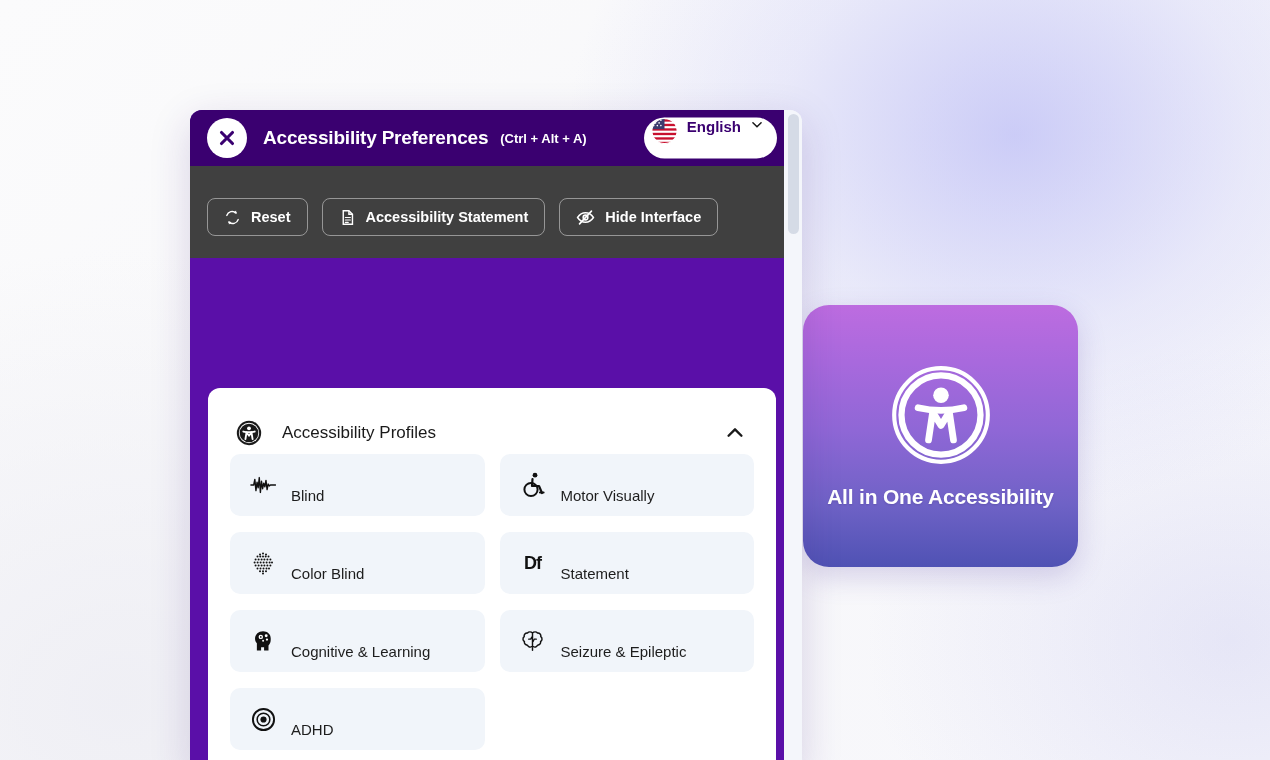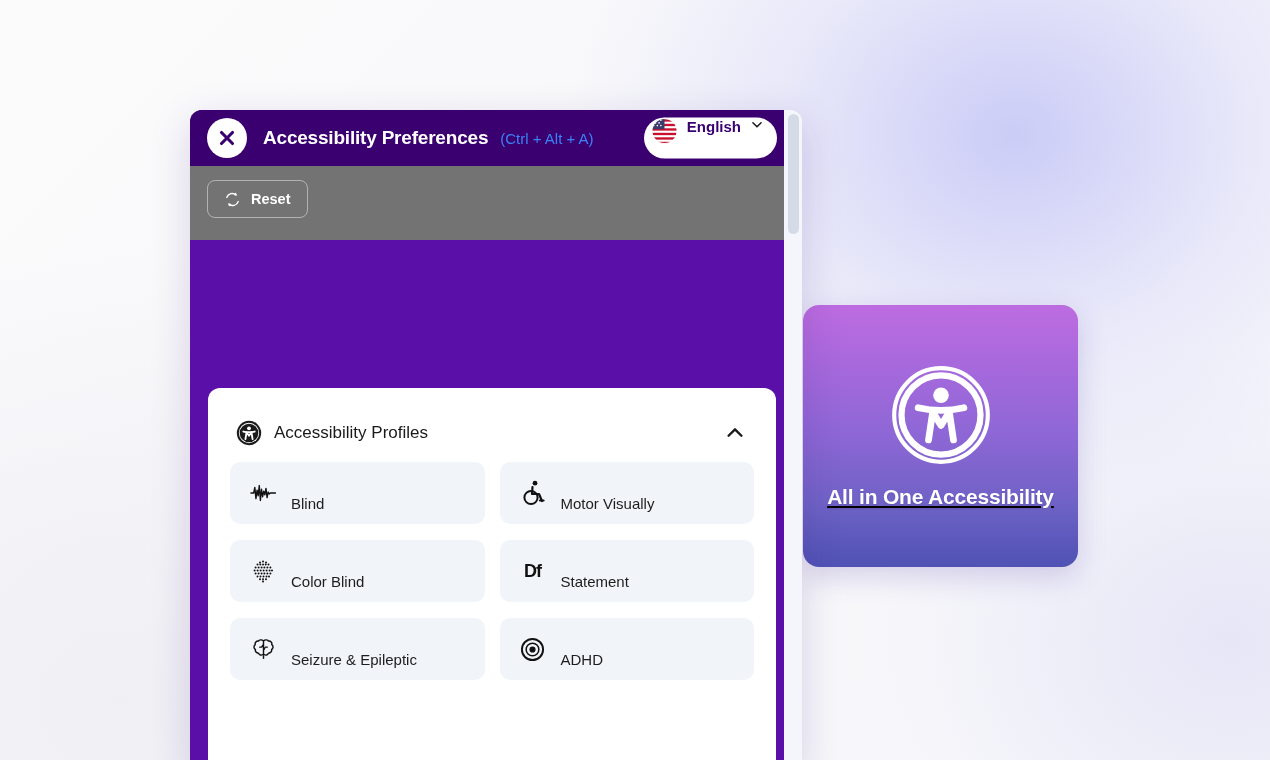--- a/index.html
+++ b/index.html
@@ -15,27 +15,26 @@
       radial-gradient(700px 600px at 120px 700px, rgba(238,238,244,0.9) 0%, rgba(255,255,255,0) 75%),
       linear-gradient(135deg, #fbfbfc 0%, #f8f8fa 45%, #f7f7fb 100%);
     position: relative;
   }
 
   
   .promo {
     position: absolute;
     left: 803px; top: 305px;
     width: 275px; height: 262px;
-    border-radius: 16px;
+    border-radius: 26px;
     background: linear-gradient(180deg, #bd6ce0 0%, #a869dd 22%, #8f67d6 48%, #6f62c6 76%, #4f52b4 100%);
     box-shadow: 0 10px 28px rgba(90,70,170,0.22);
     display: flex; flex-direction: column;
     align-items: center; justify-content: center;
     gap: 18px;
-    text-decoration: underline;
   }
   .promo-logo { width: 104px; height: 104px; }
   .promo-title {
     color: #ffffff;
     font-size: 21px;
     font-weight: bold;
     letter-spacing: -0.2px;
     text-shadow: 0 1px 2px rgba(40,20,90,0.18);
   }
 
@@ -76,23 +75,23 @@
   }
   .panel-title {
     color: #ffffff;
     font-size: 19px;
     font-weight: bold;
     margin-left: 16px;
     letter-spacing: -0.2px;
     white-space: nowrap;
   }
   .panel-shortcut {
-    color: #3b82f6;
-    font-size: 15px;
-    font-weight: normal;
+    color: #ffffff;
+    font-size: 13px;
+    font-weight: bold;
     margin-left: 12px;
     white-space: nowrap;
   }
   .lang-pill {
     position: absolute;
     right: 7px; top: 50%;
     transform: translateY(-50%);
     height: 41px;
     background: #ffffff;
     border-radius: 21px;
@@ -100,22 +99,22 @@
     padding: 0 13px 0 7px;
     gap: 9px;
     cursor: pointer;
     border: none;
   }
   .flag { width: 27px; height: 27px; border-radius: 50%; flex: 0 0 auto; }
   .lang-label { color: #3a0070; font-size: 15px; font-weight: bold; }
 
   
   .toolbar {
-    background: #737373;
-    padding: 14px 0 22px 17px;
+    background: #404040;
+    padding: 32px 0 22px 17px;
     display: flex;
     gap: 14px;
   }
   .tool-btn {
     height: 38px;
     border: 1px solid rgba(255,255,255,0.45);
     border-radius: 8px;
     background: transparent;
     color: #ffffff;
     font-size: 14.5px;
@@ -137,23 +136,23 @@
     width: 568px;
     min-height: 500px;
     background: #ffffff;
     border-radius: 12px 12px 0 0;
     padding: 26px 22px 0 22px;
   }
 
   .section-head {
     display: flex;
     align-items: center;
-    gap: 12px;
+    gap: 20px;
     padding: 6px 8px 0 6px;
-    margin-bottom: 16px;
+    margin-bottom: 8px;
     cursor: pointer;
   }
   .section-title { font-size: 17px; color: #1a1a1a; flex: 1; }
   .chev { width: 22px; height: 22px; flex: 0 0 auto; }
 
   .profile-grid {
     display: grid;
     grid-template-columns: 1fr 1fr;
     gap: 16px 15px;
   }
@@ -256,20 +255,36 @@
     </div>
 
     <div class="toolbar">
       <button class="tool-btn">
         <svg width="17" height="17" viewBox="0 0 24 24">
           <path d="M4 9a8 8 0 0 1 13-3.5 M20 15a8 8 0 0 1-13 3.5" stroke="#fff" stroke-width="2.1" fill="none" stroke-linecap="round"></path>
           <path d="M17 2.2 L17.6 6.2 L13.6 5.8 Z" fill="#fff"></path>
           <path d="M7 21.8 L6.4 17.8 L10.4 18.2 Z" fill="#fff"></path>
         </svg>
         <span>Reset</span>
+      </button>
+      <button class="tool-btn">
+        <svg width="17" height="17" viewBox="0 0 24 24">
+          <path d="M6 2.5h8l5 5v14H6z" fill="none" stroke="#fff" stroke-width="2"></path>
+          <path d="M14 2.5v5h5" fill="none" stroke="#fff" stroke-width="2"></path>
+          <path d="M9 12h7 M9 15.5h7 M9 19h4" stroke="#fff" stroke-width="1.7" stroke-linecap="round"></path>
+        </svg>
+        <span>Accessibility Statement</span>
+      </button>
+      <button class="tool-btn">
+        <svg width="19" height="19" viewBox="0 0 24 24">
+          <path d="M2 12s4-6 10-6 10 6 10 6-4 6-10 6S2 12 2 12z" fill="none" stroke="#fff" stroke-width="1.9"></path>
+          <circle cx="12" cy="12" r="3" fill="none" stroke="#fff" stroke-width="1.9"></circle>
+          <path d="M4.5 20 L19.5 4" stroke="#fff" stroke-width="2.1" stroke-linecap="round"></path>
+        </svg>
+        <span>Hide Interface</span>
       </button>
     </div>
 
     <div class="content-card">
 
       <div class="section-head">
         <svg width="26" height="26" viewBox="0 0 32 32">
           <circle cx="16" cy="16" r="15" fill="#1a1a1a"></circle>
           <circle cx="16" cy="16" r="12.5" fill="#ffffff"></circle>
           <circle cx="16" cy="16" r="11.5" fill="#1a1a1a"></circle>
@@ -351,20 +366,33 @@
             </svg>
           </span>
           <span class="lbl">Color Blind</span>
         </button>
 
         <button class="profile-tile">
           <span class="ico dyslexia-glyph">Df</span>
           <span class="lbl">Statement</span>
         </button>
 
+        <button class="profile-tile">
+          <span class="ico">
+            <svg width="25" height="25" viewBox="0 0 26 26">
+              <path d="M20.5 9.5c0-4.3-3.6-7.2-8-7.2-4.6 0-8.3 3.3-8.3 7.6 0 2.2 .7 3.6 1.9 5v7.4h4.4v-3.3h3.1v3.3h4.6v-5.2c1.5-1.4 2.3-3.4 2.3-5.6z" fill="#111"></path>
+              <circle cx="10.2" cy="8.2" r="2.3" fill="#fff"></circle>
+              <circle cx="10.2" cy="8.2" r="0.9" fill="#111"></circle>
+              <circle cx="15.8" cy="7" r="1.5" fill="#fff"></circle>
+              <circle cx="16.6" cy="11" r="1.2" fill="#fff"></circle>
+              <circle cx="12.6" cy="12.2" r="1" fill="#fff"></circle>
+            </svg>
+          </span>
+          <span class="lbl">Cognitive &amp; Learning</span>
+        </button>
 
         <button class="profile-tile">
           <span class="ico">
             <svg width="25" height="25" viewBox="0 0 26 26">
               <path d="M13 4.2c-1.4-1.6-4-1.6-5.2 0-2.2-.3-4 1.7-3.4 3.8-1.8 1.2-1.7 4 .2 5-.5 2 1.1 3.9 3.2 3.8.6 1.9 3 2.7 4.5 1.4M13 4.2c1.4-1.6 4-1.6 5.2 0 2.2-.3 4 1.7 3.4 3.8 1.8 1.2 1.7 4-.2 5 .5 2-1.1 3.9-3.2 3.8-.6 1.9-3 2.7-4.5 1.4M13 4.2v14" fill="none" stroke="#111" stroke-width="1.5" stroke-linecap="round" stroke-linejoin="round"></path>
               <path d="M9 10.6 L11 10.6 L12.2 8.4 L13.6 13 L14.8 10.6 L17 10.6" fill="none" stroke="#111" stroke-width="1.3" stroke-linecap="round" stroke-linejoin="round"></path>
               <path d="M13 19.5v2.5" stroke="#111" stroke-width="1.5" stroke-linecap="round"></path>
             </svg>
           </span>
           <span class="lbl">Seizure &amp; Epileptic</span>

